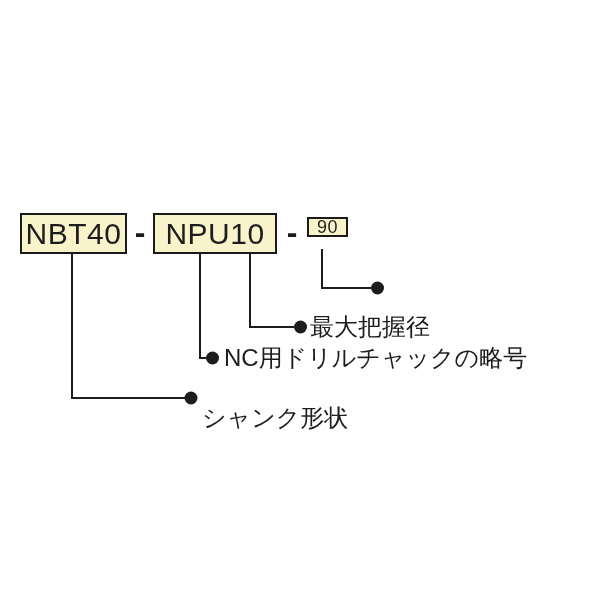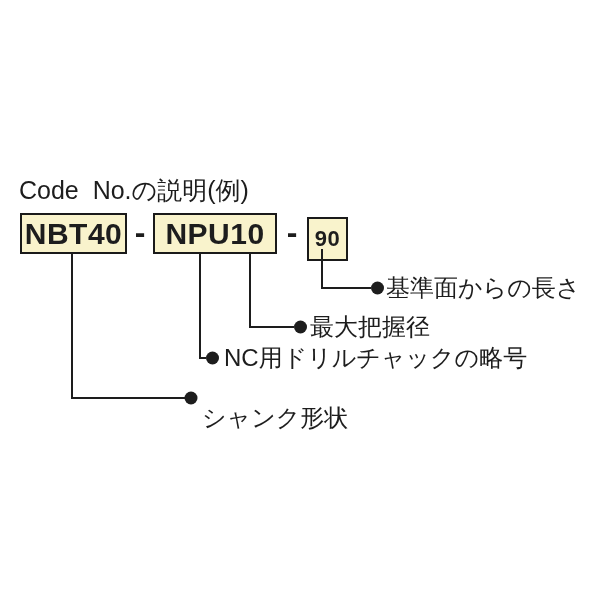--- a/index.html
+++ b/index.html
@@ -30,29 +30,29 @@
     line-height: 28px;
     color: var(--text);
     white-space: pre;
   }
   .code-box {
     position: absolute;
     box-sizing: border-box;
     background: var(--box-fill);
     border: 2px solid var(--box-border);
     color: var(--text);
-    font-weight: bold;
+    font-weight: normal;
     display: flex;
     align-items: center;
     justify-content: center;
     letter-spacing: 0.5px;
   }
   #box-nbt40 { left: 20px;  top: 213px; width: 107px; height: 41px; font-size: 30px; }
   #box-npu10 { left: 153px; top: 213px; width: 124px; height: 41px; font-size: 30px; text-align: center; }
-  #box-90    { left: 307px; top: 217px; width: 41px;  height: 44px; font-size: 22px; }
+  #box-90    { left: 307px; top: 217px; width: 41px;  height: 20px; font-size: 18px; }
   .code-separator {
     position: absolute;
     top: 213px;
     height: 41px;
     width: 16px;
     line-height: 38px;
     text-align: center;
     font-size: 32px;
     font-weight: bold;
     color: var(--text);
@@ -74,21 +74,20 @@
   #callout-ref-length { left: 386px; top: 273px; }
   #callout-max-grip   { left: 310px; top: 312px; }
   #callout-nc-chuck   { left: 224px; top: 343px; }
   #callout-shank      { left: 202px; top: 383px; margin-top: 20px; }
 </style>
 </head>
 <body>
 
 <div id="canvas">
 
-  <div id="diagram-title">Code  No.の説明(例)</div>
 
   <div id="box-nbt40" class="code-box">NBT40</div>
 
   <div id="separator-1" class="code-separator">-</div>
 
   <div id="box-npu10" class="code-box">NPU10</div>
 
   <div id="separator-2" class="code-separator">-</div>
 
   <div id="box-90" class="code-box">90</div>
@@ -101,21 +100,20 @@
       <polyline points="72,253 72,398 185,398"></polyline>
     </g>
     <g fill="#1d1d1d" stroke="none">
       <circle cx="377.5" cy="288" r="6.5"></circle>
       <circle cx="300.5" cy="327" r="6.5"></circle>
       <circle cx="212.5" cy="358" r="6.5"></circle>
       <circle cx="191" cy="398" r="6.5"></circle>
     </g>
   </svg>
 
-  <div id="callout-ref-length" class="callout-label">基準面からの長さ</div>
 
   <div id="callout-max-grip" class="callout-label">最大把握径</div>
 
   <div id="callout-nc-chuck" class="callout-label">NC用ドリルチャックの略号</div>
 
   <div id="callout-shank" class="callout-label">シャンク形状</div>
 
 </div>
 
 </body></html>

